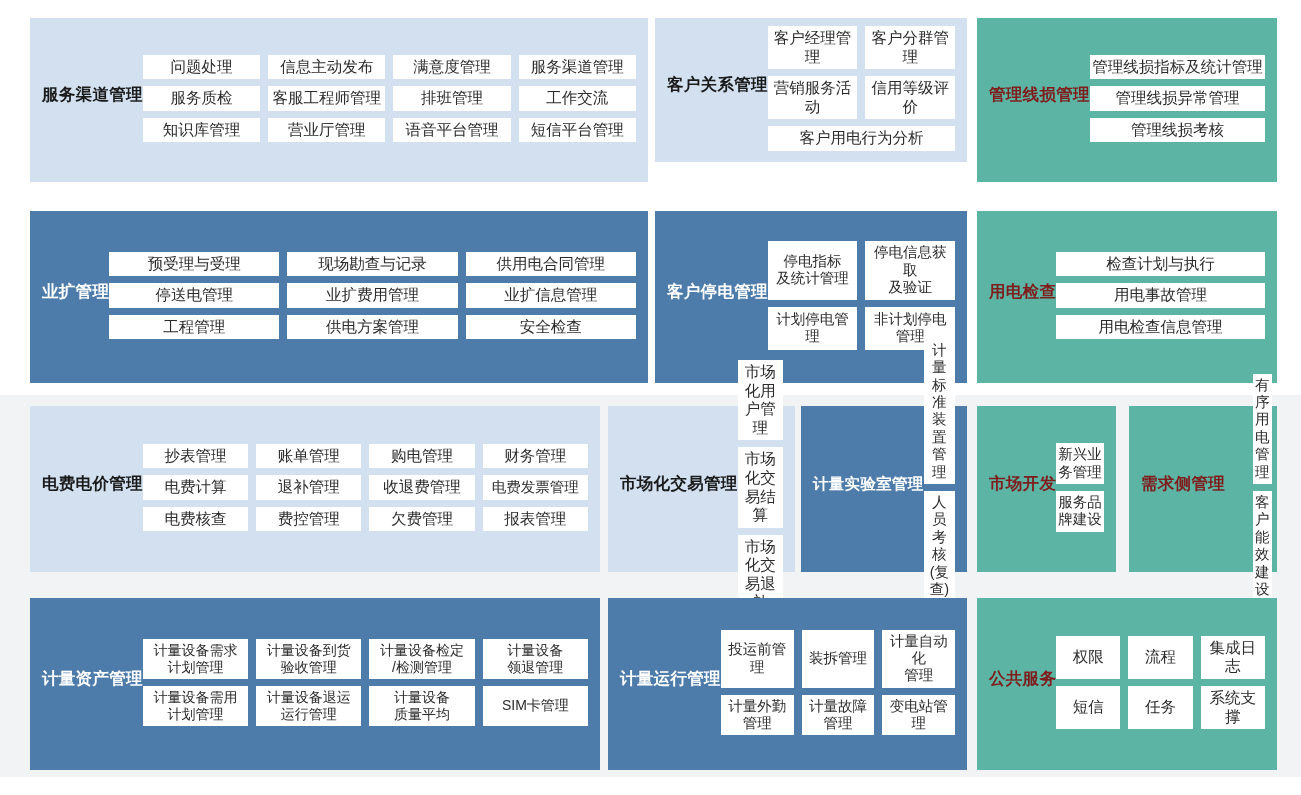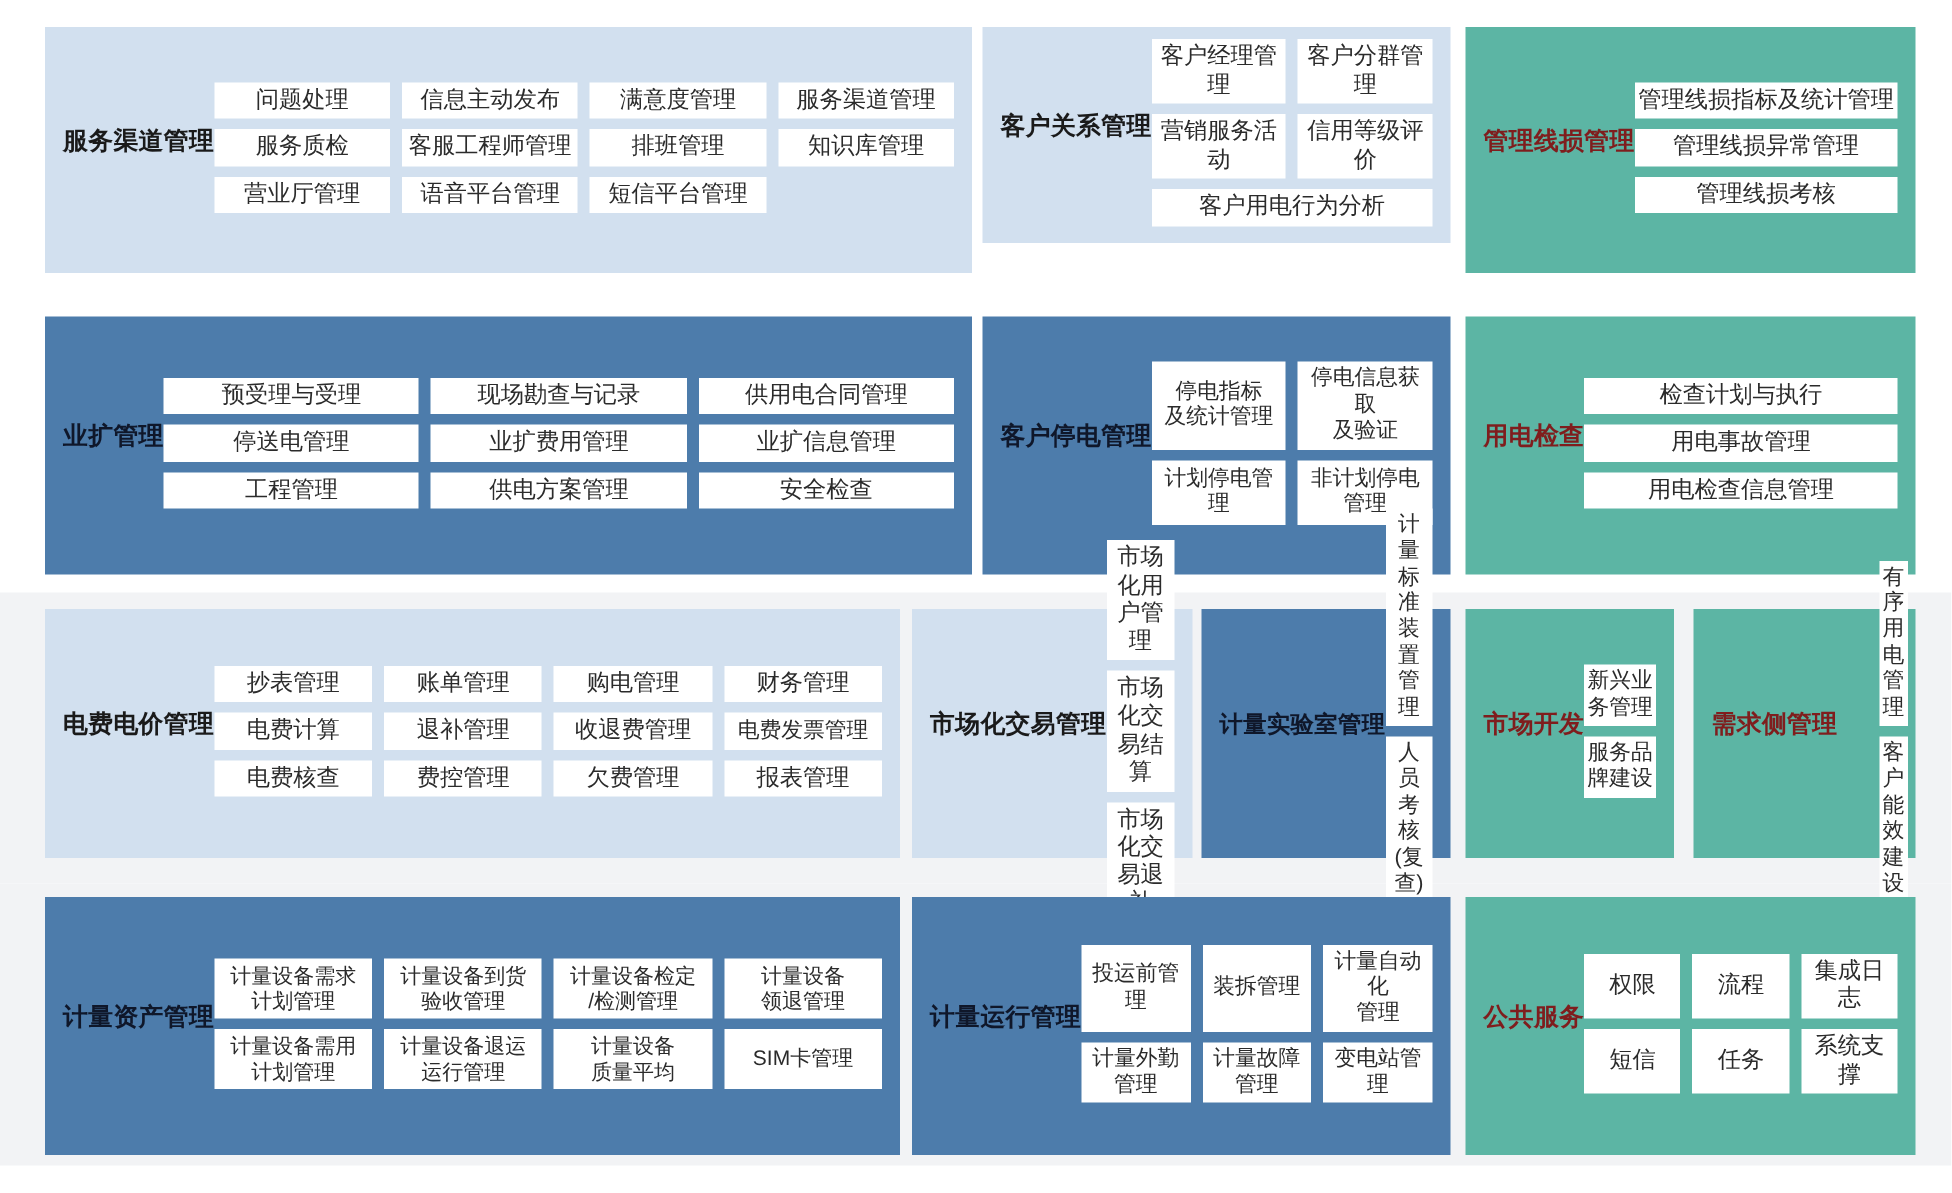--- a/index.html
+++ b/index.html
@@ -41,21 +41,21 @@
   .panel-title {
     font-weight: bold;
     font-size: 16.5px;
     line-height: 1.45;
     text-align: center;
     letter-spacing: .3px;
     margin-bottom: 7px;
     white-space: nowrap;
   }
   .blue-light .panel-title { color: #1a1a1a; }
-  .blue-dark  .panel-title { color: #0f172a; }
+  .blue-dark  .panel-title { color: #ffffff; }
   .teal       .panel-title { color: #7f1d1d; }
 
   .grid {
     display: grid;
     width: 100%;
     gap: 7px 8px;
     flex: 1;
   }
 
   .cell {
@@ -88,20 +88,21 @@
   <div class="panel blue-light" style="left:30px; top:18px; width:618px; height:164px;">
     <div class="panel-title">服务渠道管理</div>
     <div class="grid" style="grid-template-columns:repeat(4,1fr);">
       <div class="cell">问题处理</div>
       <div class="cell">信息主动发布</div>
       <div class="cell">满意度管理</div>
       <div class="cell">服务渠道管理</div>
       <div class="cell">服务质检</div>
       <div class="cell">客服工程师管理</div>
       <div class="cell">排班管理</div>
+      <div class="cell">工作交流</div>
       <div class="cell">知识库管理</div>
       <div class="cell">营业厅管理</div>
       <div class="cell">语音平台管理</div>
       <div class="cell">短信平台管理</div>
     </div>
   </div>
 
   <div class="panel blue-light" style="left:655px; top:18px; width:312px; height:144px;">
     <div class="panel-title">客户关系管理</div>
     <div class="grid" style="grid-template-columns:repeat(2,1fr);">

